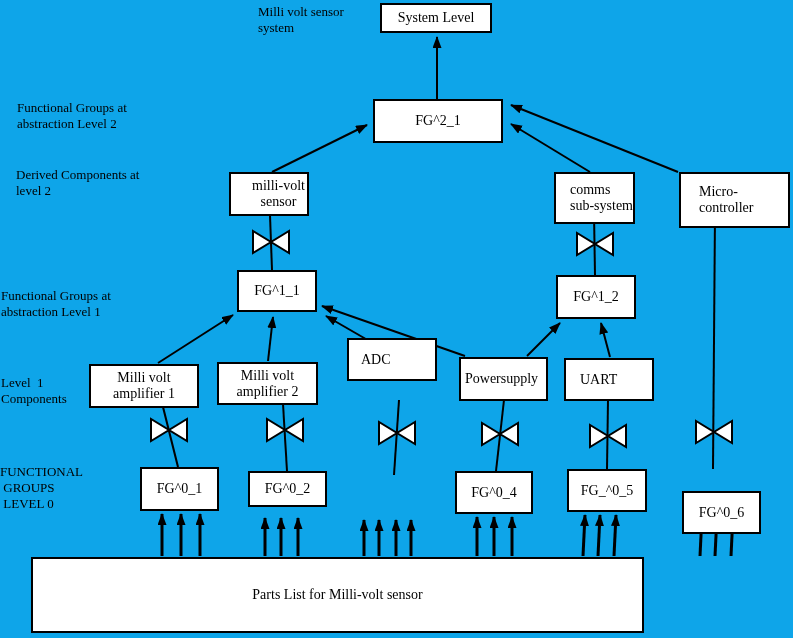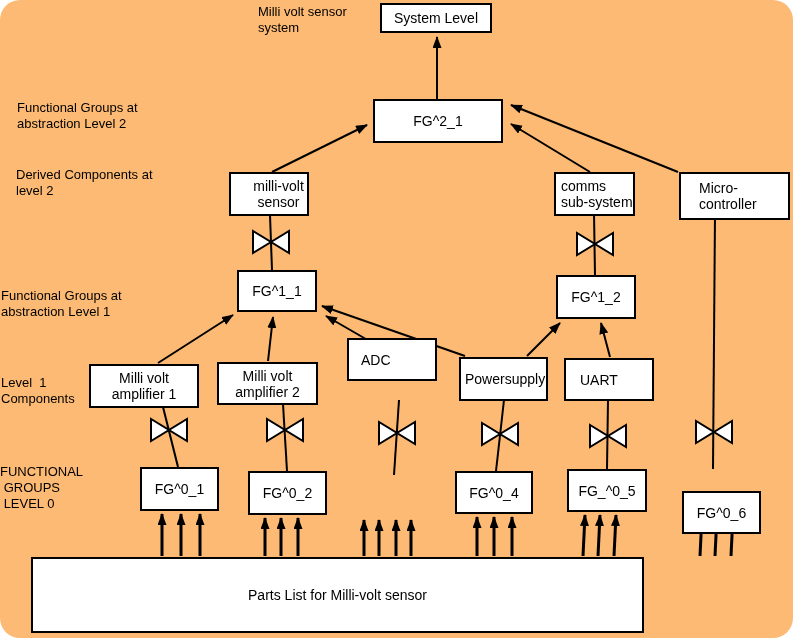--- a/index.html
+++ b/index.html
@@ -1,21 +1,20 @@
 <!DOCTYPE html>
 <html><head>
 <meta charset="utf-8">
 <style>
   html,body { margin:0; padding:0; background:#ffffff; }
   #stage {
     position:relative; width:793px; height:638px;
-    background:#fdba74; overflow:hidden;
-    font-family:Liberation Sans, sans-serif;
+    background:#0ea5e9; overflow:hidden;
+    font-family:Liberation Serif, serif;
     color:#000000;
-    border-radius:20px;
   }
   #wires { position:absolute; left:0; top:0; }
   .box {
     position:absolute; box-sizing:border-box;
     border:2px solid #000000; background:#ffffff;
     display:flex; align-items:center; justify-content:center;
     font-size:14px; line-height:16px; text-align:center;
     white-space:pre-wrap;
   }
   .box.left { justify-content:flex-start; text-align:left; }
@@ -105,33 +104,33 @@
   <div class="lvl-label" style="left:1px;   top:359px;margin-top:16px;">Level  1
 Components</div>
   <div class="lvl-label" style="left:0px;   top:464px;">FUNCTIONAL
  GROUPS
  LEVEL 0</div>
 
   <div class="box" style="left:380px; top:3px;   width:112px; height:30px;">System Level</div>
   <div class="box" style="left:373px; top:99px;  width:130px; height:44px;">FG^2_1</div>
   <div class="box" style="left:229px; top:172px; width:80px;  height:44px;padding-left:19px;">milli-volt
 sensor</div>
-  <div class="box left" style="left:554px; top:172px; width:81px;  height:44px; padding-left:5px;">comms
+  <div class="box left" style="left:554px; top:172px; width:81px;  height:52px; padding-left:14px;">comms
 sub-system</div>
-  <div class="box left" style="left:679px; top:172px; width:111px; height:48px; padding-left:18px;">Micro-
+  <div class="box left" style="left:679px; top:172px; width:111px; height:56px; padding-left:18px;">Micro-
 controller</div>
   <div class="box" style="left:237px; top:270px; width:80px;  height:42px;">FG^1_1</div>
   <div class="box" style="left:556px; top:275px; width:80px;  height:44px;">FG^1_2</div>
   <div class="box" style="left:89px;  top:364px; width:110px; height:44px;">Milli volt
 amplifier 1</div>
   <div class="box" style="left:217px; top:362px; width:101px; height:43px;">Milli volt
 amplifier 2</div>
   <div class="box left" style="left:347px; top:338px; width:90px; height:43px; padding-left:12px;">ADC</div>
   <div class="box left" style="left:564px; top:358px; width:90px;  height:43px; padding-left:14px;">UART</div>
   <div class="box left" style="left:459px; top:357px; width:89px;  height:44px; padding-left:4px;">Powersupply</div>
   <div class="box" style="left:140px; top:467px; width:79px; height:44px;">FG^0_1</div>
-  <div class="box" style="left:248px; top:471px; width:79px; height:44px;">FG^0_2</div>
+  <div class="box" style="left:248px; top:471px; width:79px; height:36px;">FG^0_2</div>
   <div class="box" style="left:455px; top:471px; width:78px; height:43px;">FG^0_4</div>
   <div class="box" style="left:567px; top:469px; width:80px; height:43px;">FG_^0_5</div>
   <div class="box" style="left:682px; top:491px; width:79px; height:43px;">FG^0_6</div>
   <div class="box" style="left:31px; top:557px; width:613px; height:76px;">Parts List for Milli-volt sensor</div>
 
 </div>
 
 </body></html>

